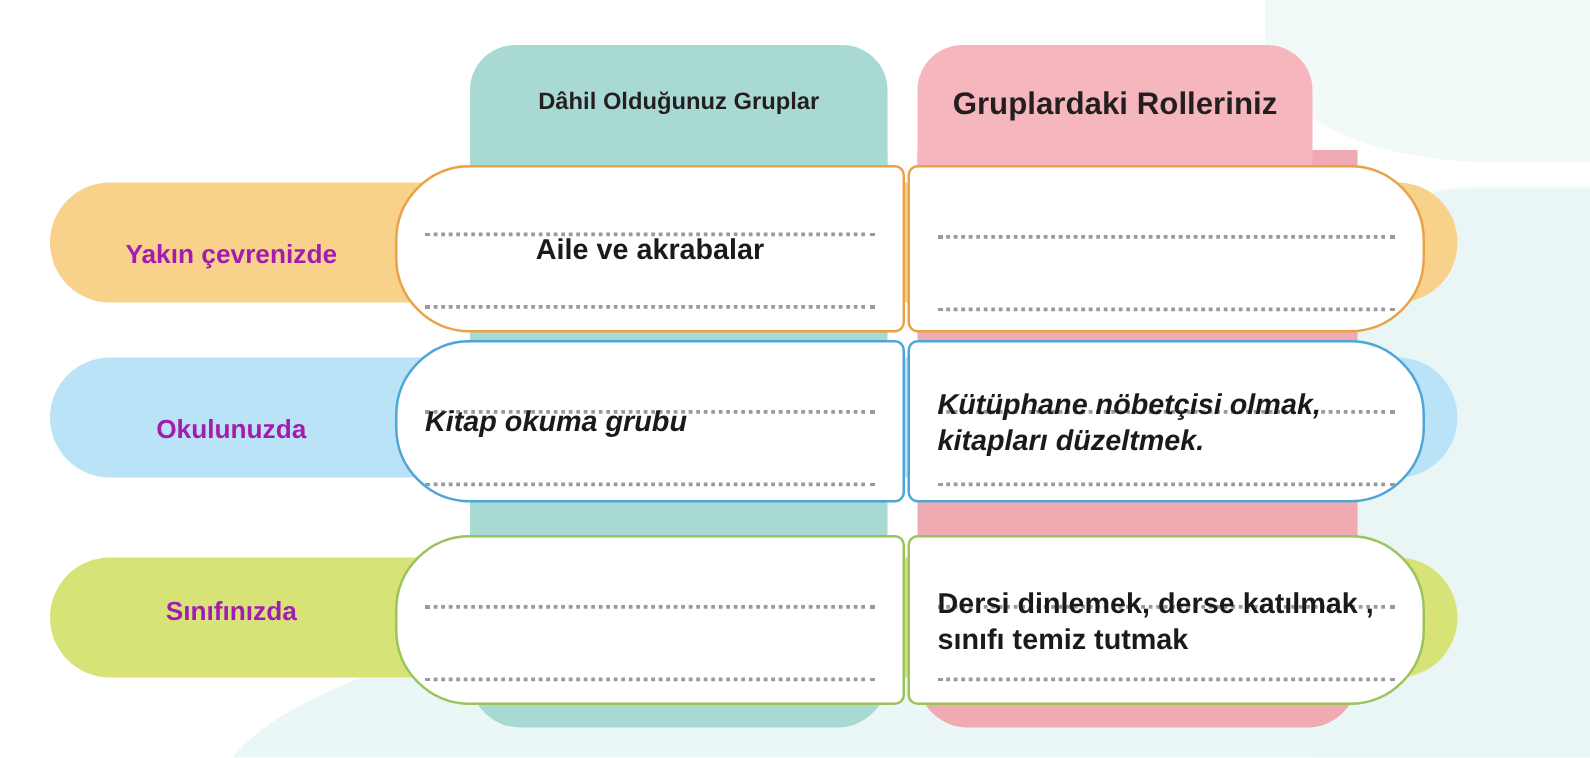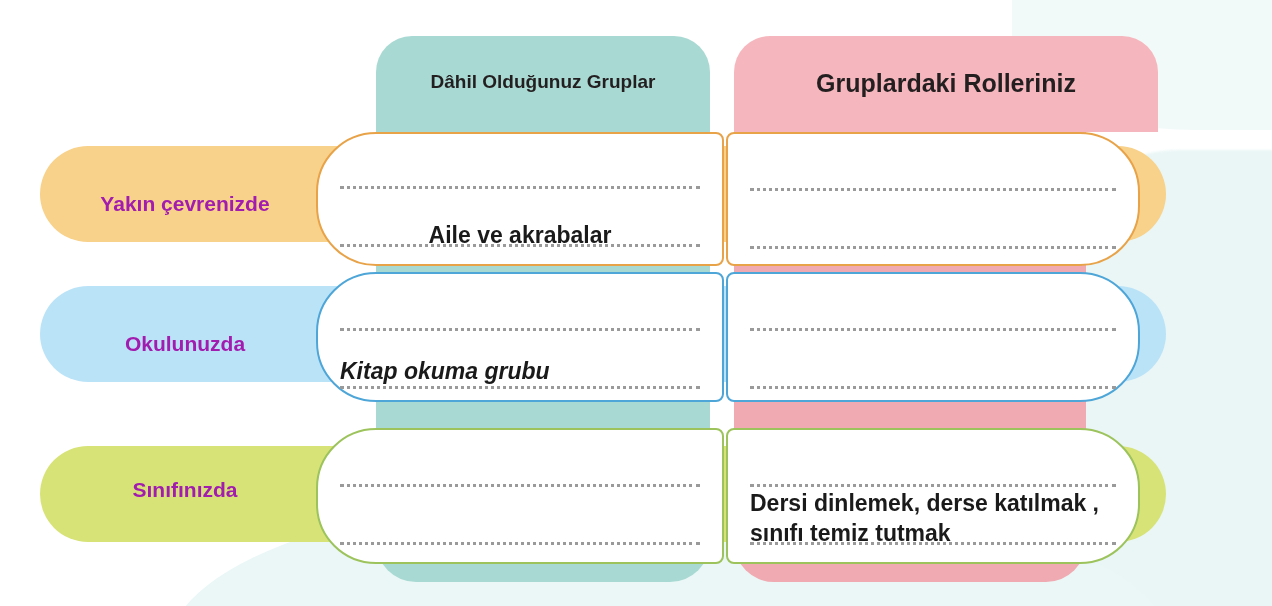--- a/index.html
+++ b/index.html
@@ -70,21 +70,21 @@
     left: 376px;
     width: 334px;
     height: 96px;
     background: #a9d9d3;
     font-size: 19px;
     padding-bottom: 4px;
     box-sizing: border-box;
   }
   .col-head-roles {
     left: 734px;
-    width: 424px;
+    width: 316px;
     height: 96px;
     background: #f6b6bd;
     font-size: 25px;
     box-sizing: border-box;
   }
 
   
   .col-bar {
     position: absolute;
     top: 120px;
@@ -154,21 +154,21 @@
 
   
   .card {
     position: absolute;
     background: #ffffff;
     box-sizing: border-box;
     z-index: 4;
     padding: 16px 22px 14px 22px;
     display: flex;
     flex-direction: column;
-    justify-content: flex-end;
+    justify-content: center;
   }
   .card-left {
     left: 316px;
     width: 408px;
     border-radius: 60px 8px 8px 60px;
   }
   .card-right {
     left: 726px;
     width: 414px;
     border-radius: 8px 60px 60px 8px;
@@ -260,20 +260,21 @@
         <div class="rule rule-b"></div>
       </div>
       <div class="card-text left">Kitap okuma grubu</div>
     </div>
 
     <div class="card card-right bd-blue">
       <div class="rule-lines">
         <div class="rule rule-a"></div>
         <div class="rule rule-b"></div>
       </div>
+      <div class="card-text left">Kütüphane nöbetçisi olmak, kitapları düzeltmek.</div>
     </div>
   </div>
 
   <div class="row row-3">
     <div class="row-pill pill-green"></div>
     <div class="row-label">Sınıfınızda</div>
 
     <div class="card card-left bd-green">
       <div class="rule-lines">
         <div class="rule rule-a"></div>

